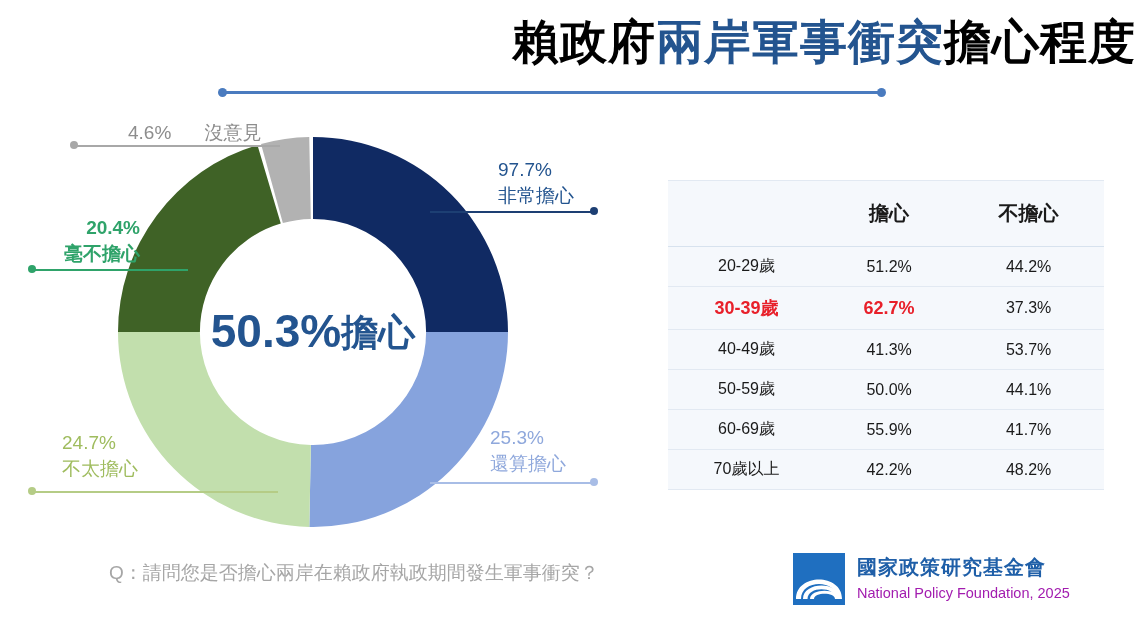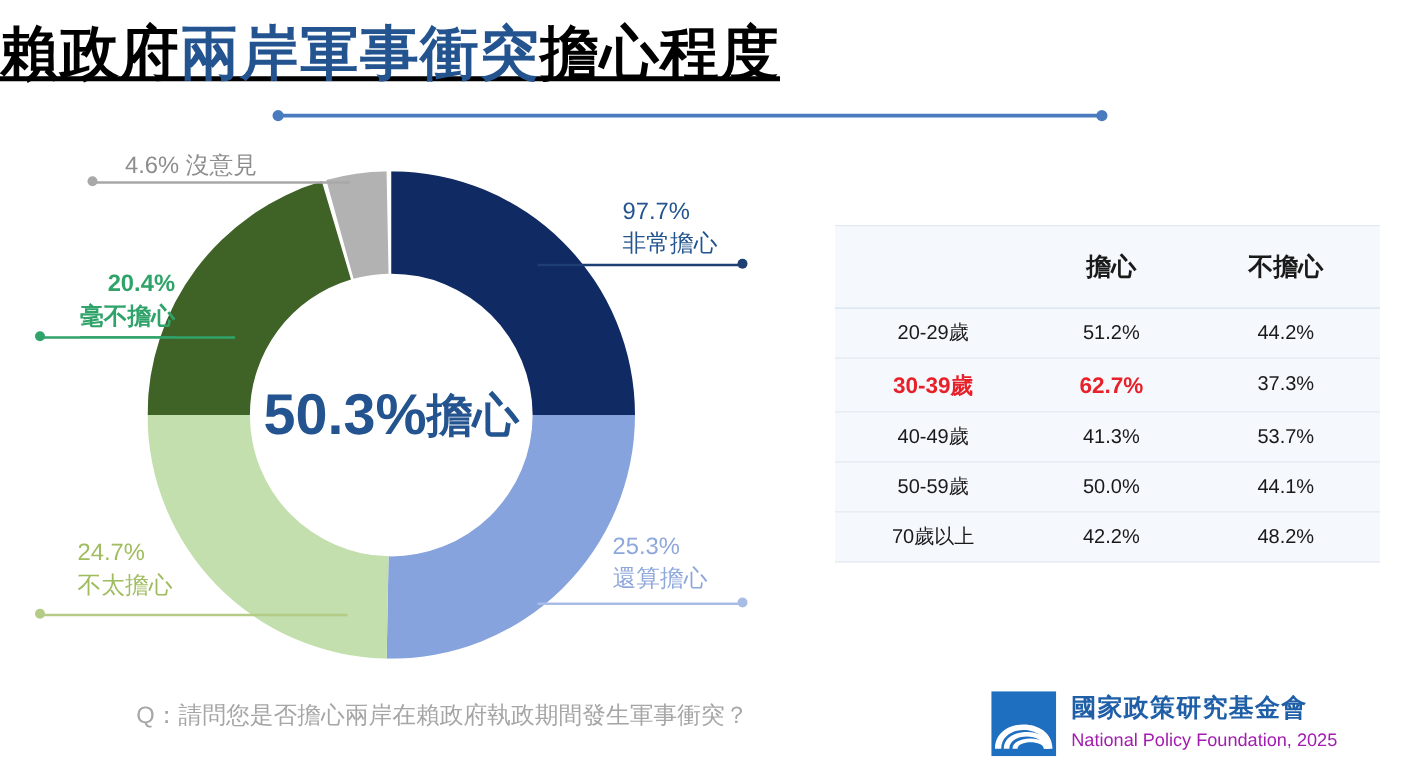--- a/index.html
+++ b/index.html
@@ -19,22 +19,21 @@
     width: 1136px;
     height: 619px;
   }
 
   
   #title-block {
     position: absolute;
     left: 0;
     top: 16px;
     width: 1136px;
-    text-align: left;
-    text-decoration: underline;
+    text-align: right;
   }
   #page-title {
     font-size: 47px;
     font-weight: bold;
     line-height: 1.12;
     letter-spacing: 1px;
     color: #000000;
     white-space: nowrap;
   }
   #page-title .hl {
@@ -129,20 +128,21 @@
   }
 
   
   #callout-noopinion {
     left: 100px;
     top: 120px;
     color: #8d8d8d;
   }
   #callout-noopinion .pct, #callout-noopinion .name {
     display: inline;
+    margin-left: 28px;
   }
   #lead-noopinion { left: 70px; top: 141px; width: 210px; }
   #lead-noopinion .line { left: 5px; width: 205px; background: #a8a8a8; }
   #lead-noopinion .dot { left: 0; background: #a8a8a8; }
 
   
   #callout-notatall {
     left: 64px;
     top: 215px;
     color: #2fa36a;
@@ -373,20 +373,25 @@
             <td class="age">40-49歲</td>
             <td class="worried">41.3%</td>
             <td class="not-worried">53.7%</td>
           </tr>
           <tr>
             <td class="age">50-59歲</td>
             <td class="worried">50.0%</td>
             <td class="not-worried">44.1%</td>
           </tr>
           <tr>
+            <td class="age">60-69歲</td>
+            <td class="worried">55.9%</td>
+            <td class="not-worried">41.7%</td>
+          </tr>
+          <tr>
             <td class="age">70歲以上</td>
             <td class="worried">42.2%</td>
             <td class="not-worried">48.2%</td>
           </tr>
         </tbody>
     </table>
   </div>
 
   <div id="question">Q：請問您是否擔心兩岸在賴政府執政期間發生軍事衝突？</div>
 

